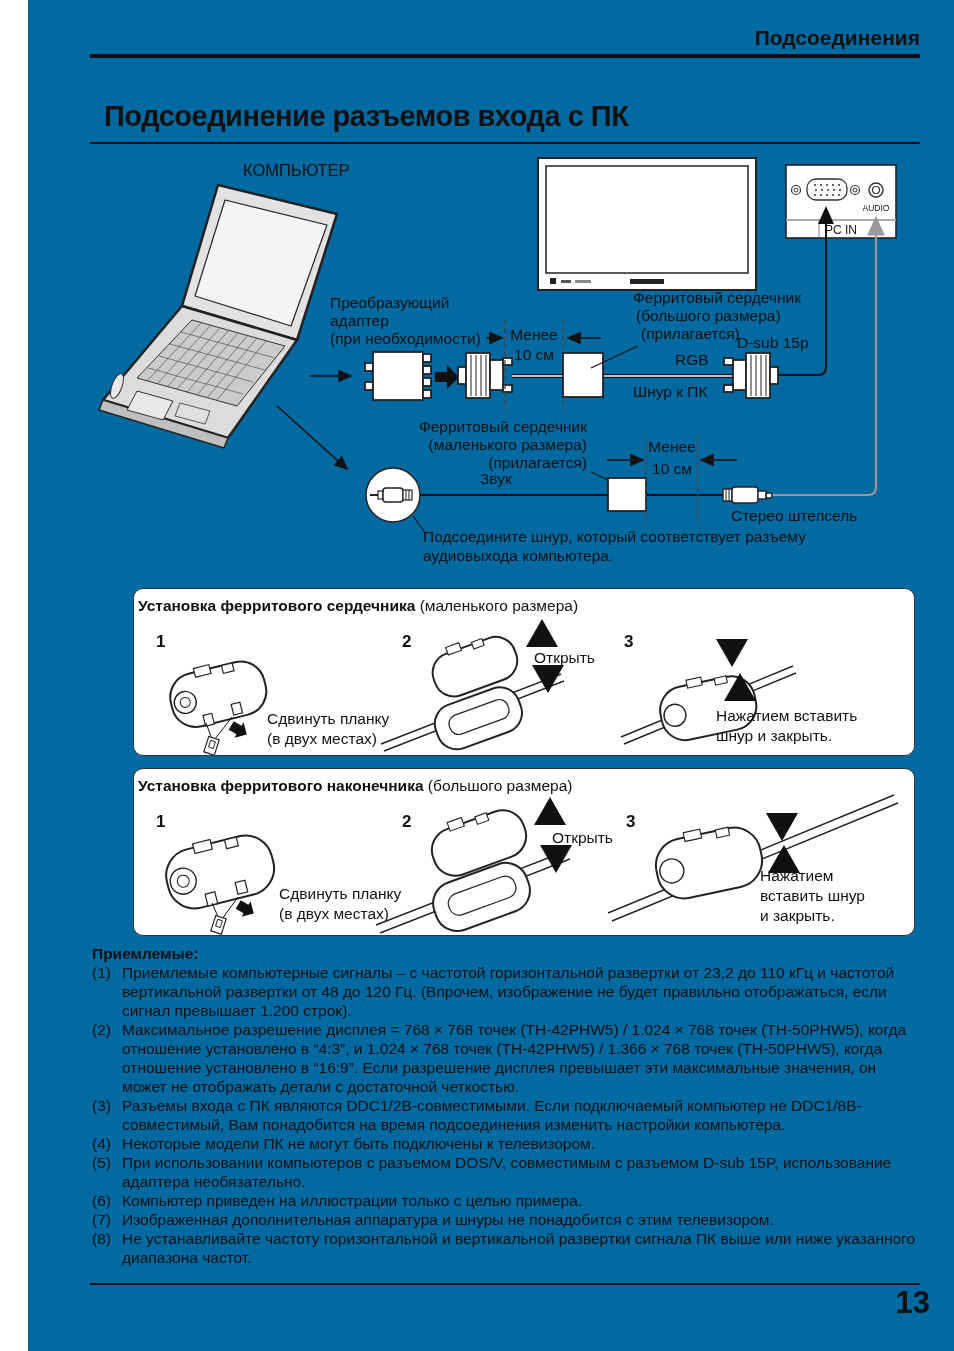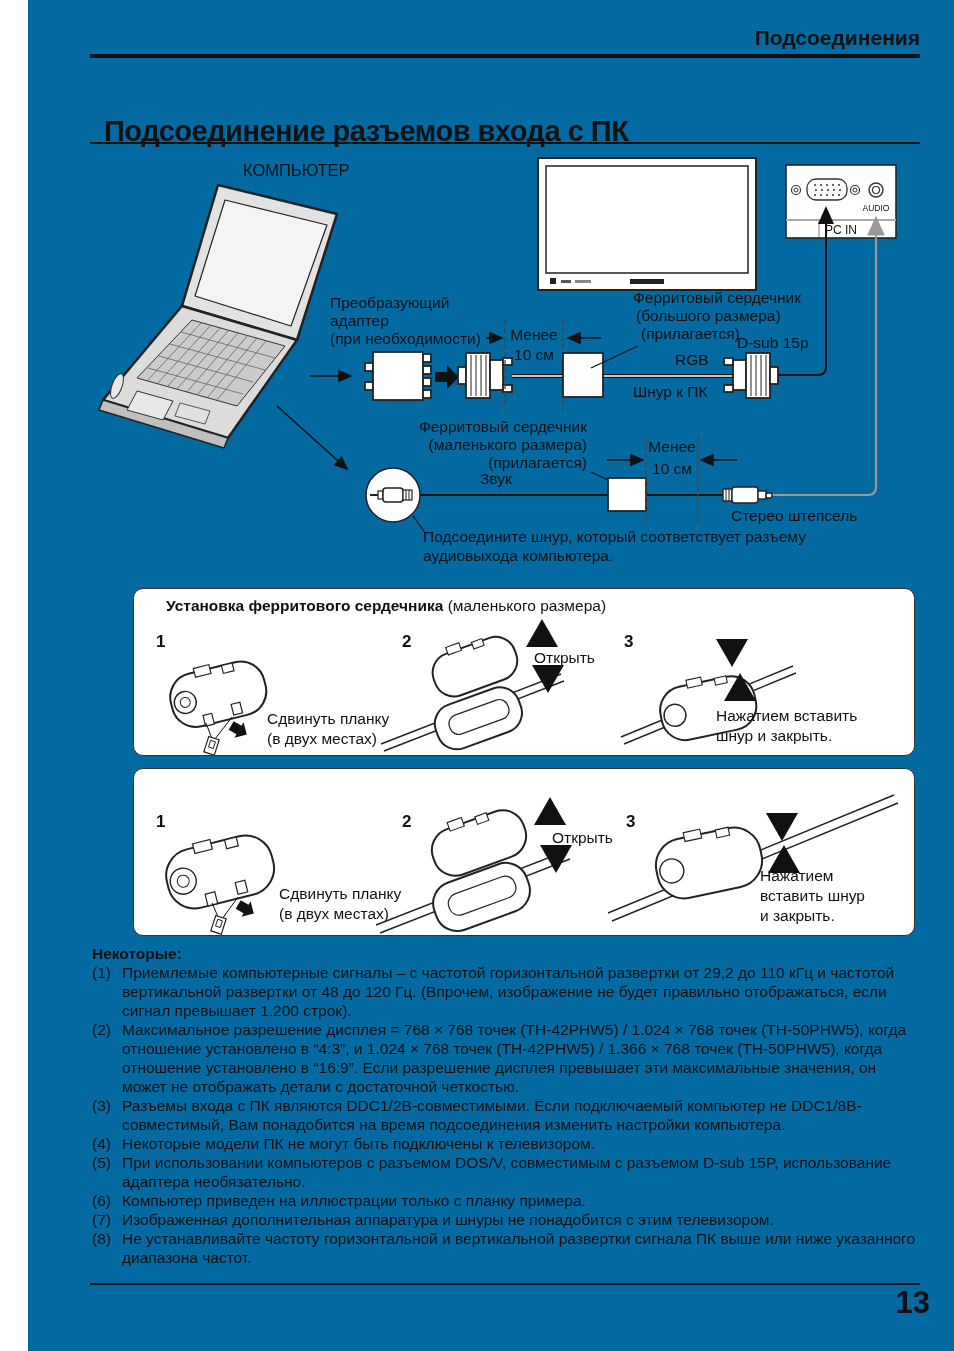--- a/index.html
+++ b/index.html
@@ -1,33 +1,33 @@
 <!DOCTYPE html>
 <html><head>
 <meta charset="utf-8">
 <style>
   html,body{margin:0;padding:0;background:#fff;}
   .page{position:relative;width:954px;height:1351px;background:#0369a1;overflow:hidden;
         font-family:"Liberation Sans",sans-serif;color:#111;margin-left:28px;}
   .abs{position:absolute;}
   .hdr{top:26px;right:62px;font-size:21px;font-weight:bold;}
   .rule-thick{left:62px;right:62px;top:54px;height:4px;background:#111;}
-  .title{left:76px;top:115px;font-size:29px;font-weight:bold;letter-spacing:-0.5px;}
+  .title{left:76px;top:100px;font-size:29px;font-weight:bold;letter-spacing:-0.5px;}
   .rule-thin{left:62px;right:62px;top:142px;height:2px;background:#111;}
   .rule-foot{left:62px;right:62px;top:1283px;height:2px;background:#111;}
   .pagenum{right:52px;top:1285px;font-size:31px;font-weight:bold;}
   svg text{font-family:"Liberation Sans",sans-serif;fill:#111;font-size:15.5px;}
   svg .small{font-size:8.5px;}
   svg .mid{font-size:12px;}
   svg .cap{font-size:16.5px;}
   svg .num{font-size:17px;font-weight:bold;}
   .instr-box{border:1.5px solid #333;border-radius:10px;background:#fff;}
   .box1{left:105px;top:588px;width:780px;height:166px;}
   .box2{left:105px;top:768px;width:780px;height:166px;}
-  .box-title{position:absolute;left:32px;top:8px;font-size:15.5px;}
+  .box-title{position:absolute;left:4px;top:8px;font-size:15.5px;}
   .box-title b{font-weight:bold;}
   .box-svg{position:absolute;left:0;top:0;}
   .notes{left:64px;top:944px;width:828px;font-size:15.5px;line-height:19px;}
   .notes-h{font-weight:bold;}
   .note-row{display:flex;align-items:flex-start;}
   .note-num{width:30px;flex:none;}
   .note-text{flex:1;}
 </style>
 </head>
 <body>
@@ -314,20 +314,21 @@
       <line x1="598" y1="56" x2="598" y2="74" stroke="#111" stroke-width="4" marker-end="url(#ab1)"></line>
       <line x1="606" y1="104" x2="606" y2="88" stroke="#111" stroke-width="4" marker-end="url(#ab1)"></line>
       <g>
         <text x="582" y="132">Нажатием вставить</text>
         <text x="582" y="152">шнур и закрыть.</text>
       </g>
     </svg>
   </div>
 
   <div class="abs instr-box box2">
+    <div class="box-title"><b>Установка ферритового наконечника</b><span> (большого размера)</span></div>
     <svg class="box-svg" width="780" height="166" viewBox="0 0 780 166">
       <defs>
         <marker id="ab2" markerWidth="7" markerHeight="8" refX="6" refY="4" orient="auto">
           <path d="M0,0 L7,4 L0,8 Z" fill="#111"></path>
         </marker>
       </defs>
       <text x="22" y="58" class="num">1</text>
 
       <g>
         <g transform="rotate(-14 90 102)">
@@ -385,44 +386,44 @@
       <line x1="650" y1="96" x2="650" y2="80" stroke="#111" stroke-width="4" marker-end="url(#ab2)"></line>
       <g>
         <text x="626" y="112">Нажатием</text>
         <text x="626" y="132">вставить шнур</text>
         <text x="626" y="152">и закрыть.</text>
       </g>
     </svg>
   </div>
 
   <div class="abs notes">
-    <div class="notes-h">Некоторые:</div>
+    <div class="notes-h">Приемлемые:</div>
     <div class="note-row">
       <span class="note-num">(1)</span>
-      <span class="note-text">Приемлемые компьютерные сигналы – с частотой горизонтальной развертки от 29,2 до 110 кГц и частотой вертикальной развертки от 48 до 120 Гц. (Впрочем, изображение не будет правильно отображаться, если сигнал превышает 1.200 строк).</span>
+      <span class="note-text">Приемлемые компьютерные сигналы – с частотой горизонтальной развертки от 23,2 до 110 кГц и частотой вертикальной развертки от 48 до 120 Гц. (Впрочем, изображение не будет правильно отображаться, если сигнал превышает 1.200 строк).</span>
     </div>
     <div class="note-row">
       <span class="note-num">(2)</span>
       <span class="note-text">Максимальное разрешение дисплея = 768 × 768 точек (TH-42PHW5) / 1.024 × 768 точек (TH-50PHW5), когда отношение установлено в “4:3”, и 1.024 × 768 точек (TH-42PHW5) / 1.366 × 768 точек (TH-50PHW5), когда отношение установлено в “16:9”. Если разрешение дисплея превышает эти максимальные значения, он может не отображать детали с достаточной четкостью.</span>
     </div>
     <div class="note-row">
       <span class="note-num">(3)</span>
       <span class="note-text">Разъемы входа с ПК являются DDC1/2B-совместимыми. Если подключаемый компьютер не DDC1/8B-совместимый, Вам понадобится на время подсоединения изменить настройки компьютера.</span>
     </div>
     <div class="note-row">
       <span class="note-num">(4)</span>
       <span class="note-text">Некоторые модели ПК не могут быть подключены к телевизором.</span>
     </div>
     <div class="note-row">
       <span class="note-num">(5)</span>
       <span class="note-text">При использовании компьютеров с разъемом DOS/V, совместимым с разъемом D-sub 15P, использование адаптера необязательно.</span>
     </div>
     <div class="note-row">
       <span class="note-num">(6)</span>
-      <span class="note-text">Компьютер приведен на иллюстрации только с планку примера.</span>
+      <span class="note-text">Компьютер приведен на иллюстрации только с целью примера.</span>
     </div>
     <div class="note-row">
       <span class="note-num">(7)</span>
       <span class="note-text">Изображенная дополнительная аппаратура и шнуры не понадобится с этим телевизором.</span>
     </div>
     <div class="note-row">
       <span class="note-num">(8)</span>
       <span class="note-text">Не устанавливайте частоту горизонтальной и вертикальной развертки сигнала ПК выше или ниже указанного диапазона частот.</span>
     </div>
   </div>

